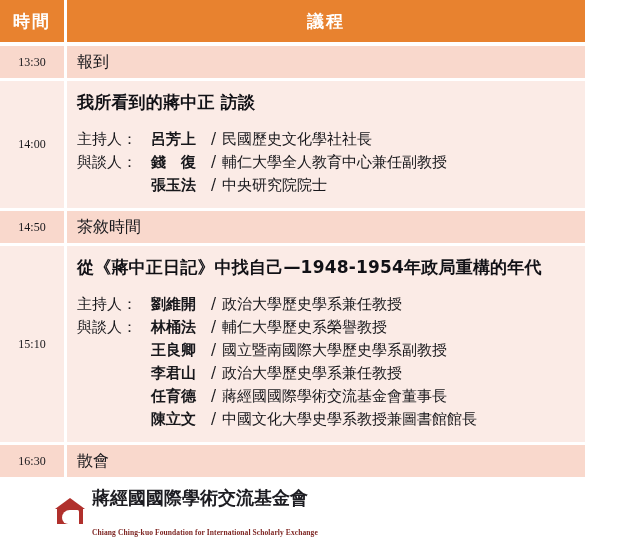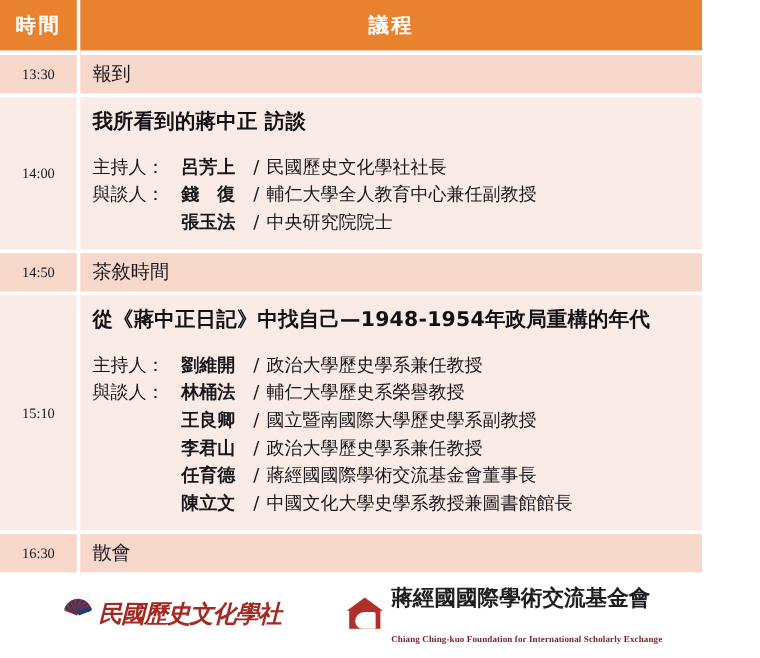--- a/index.html
+++ b/index.html
@@ -253,39 +253,20 @@
       <td class="topic-cell">
         <div class="simple-label">散會</div>
       </td>
     </tr>
 
   </tbody>
 </table>
 
 <div class="logos">
 
-  <div class="logo-block logo-mhss">
-    <div class="burst" id="burst">
-        <i style="transform: rotate(-70deg); background: rgb(163, 42, 35);"></i>
-        <i style="transform: rotate(-59.2308deg); background: rgb(31, 61, 122);"></i>
-        <i style="transform: rotate(-48.4615deg); background: rgb(163, 42, 35);"></i>
-        <i style="transform: rotate(-37.6923deg); background: rgb(31, 61, 122);"></i>
-        <i style="transform: rotate(-26.9231deg); background: rgb(163, 42, 35);"></i>
-        <i style="transform: rotate(-16.1538deg); background: rgb(31, 61, 122);"></i>
-        <i style="transform: rotate(-5.38462deg); background: rgb(163, 42, 35);"></i>
-        <i style="transform: rotate(5.38462deg); background: rgb(31, 61, 122);"></i>
-        <i style="transform: rotate(16.1538deg); background: rgb(163, 42, 35);"></i>
-        <i style="transform: rotate(26.9231deg); background: rgb(31, 61, 122);"></i>
-        <i style="transform: rotate(37.6923deg); background: rgb(163, 42, 35);"></i>
-        <i style="transform: rotate(48.4615deg); background: rgb(31, 61, 122);"></i>
-        <i style="transform: rotate(59.2308deg); background: rgb(163, 42, 35);"></i>
-        <i style="transform: rotate(70deg); background: rgb(31, 61, 122);"></i>
-      </div>
-    <div class="mhss-text">民國歷史文化學社</div>
-  </div>
 
   <div class="logo-block logo-cckf">
     <div class="house">
       <div class="roof"></div>
       <div class="body"></div>
       <div class="swoop"></div>
     </div>
     <div class="cckf-text">
       <div class="cckf-zh">蔣經國國際學術交流基金會</div>
       <div class="cckf-en">Chiang Ching-kuo Foundation for International Scholarly Exchange</div>

